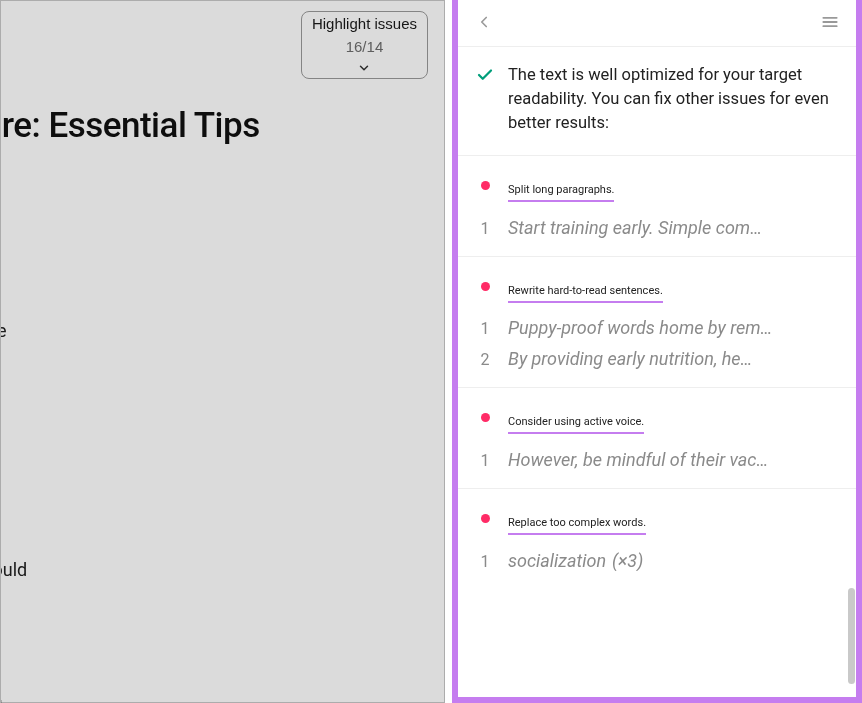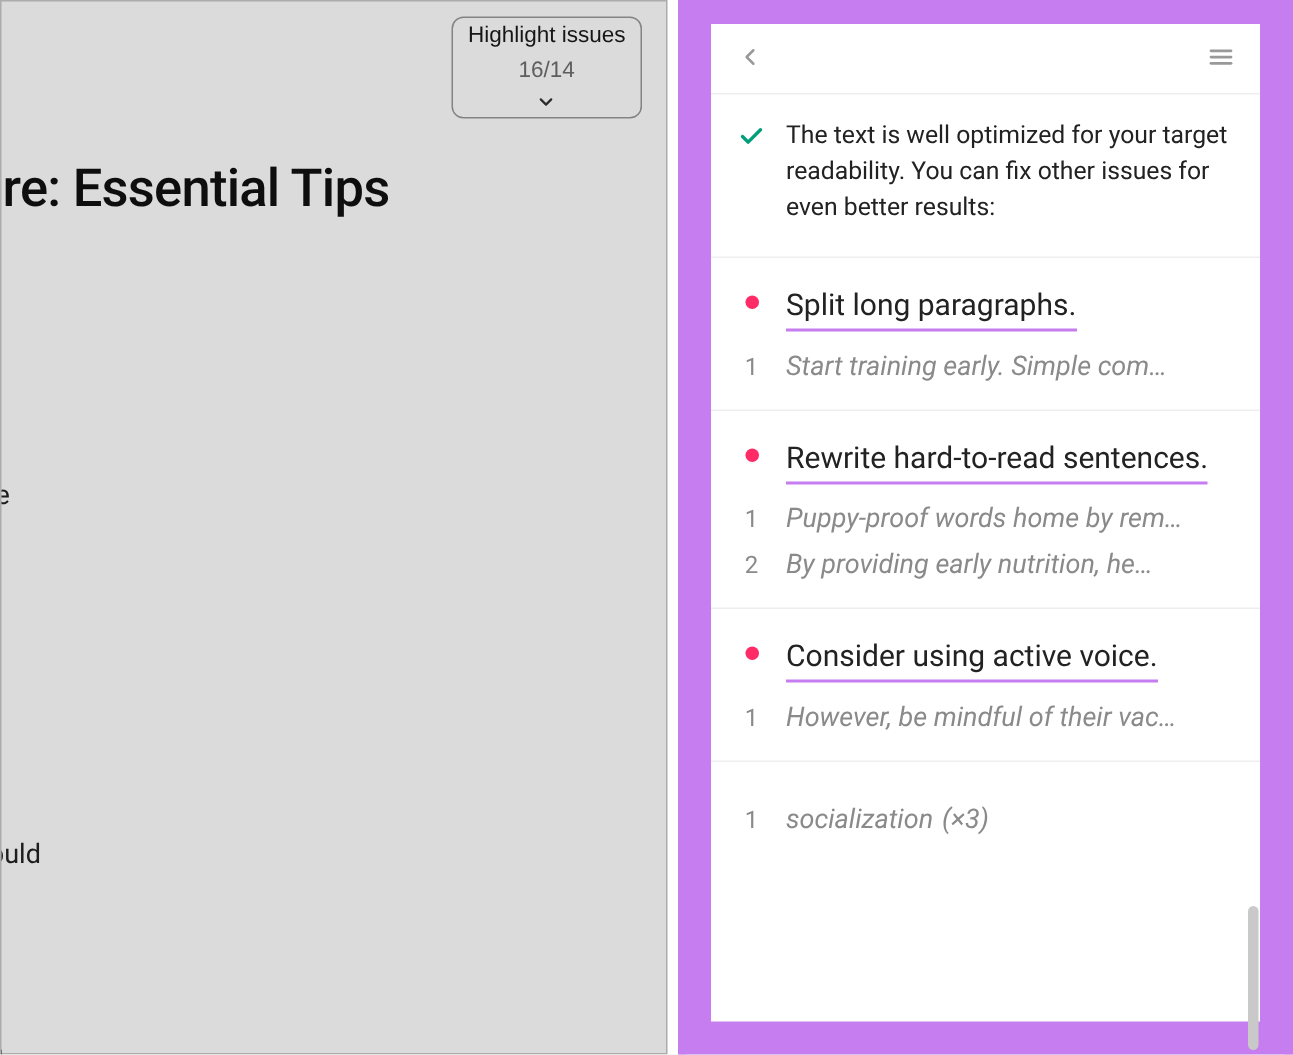--- a/index.html
+++ b/index.html
@@ -18,36 +18,36 @@
   .chev svg { display: block; }
 
   .doc-body { padding: 0 16px 0 0; width: 445px; overflow: hidden; white-space: nowrap; }
   .doc-title { font-size: 35px; font-weight: 500; letter-spacing: -0.5px; color: #111; margin: 20px 0 0 -40px; height: 80px; line-height: 1.1; }
   .doc-para { font-size: 18px; color: #222; line-height: 1.55; margin-left: -320px; }
   .p1 { margin-top: 130px; }
   .p2 { margin-top: 100px; }
   .p3 { margin-top: 110px; }
 
   
-  .panel-wrap { position: absolute; left: 452px; top: 0; width: 410px; height: 703px; border-left: 6px solid #c57def; border-right: 6px solid #c57def; border-bottom: 6px solid #c57def; background: #c57def; padding: 16px; }
+  .panel-wrap { position: absolute; left: 452px; top: 0; width: 410px; height: 703px; border-left: 6px solid #c57def; border-right: 6px solid #c57def; border-bottom: 6px solid #c57def; background: #c57def; padding: 0; }
   .panel { width: 100%; height: 100%; background: #fff; display: flex; flex-direction: column; position: relative; }
   .panel-head { display: flex; align-items: center; justify-content: space-between; padding: 10px 14px 12px 14px; border-bottom: 1px solid #eeeeee; }
   .icon-btn { width: 24px; height: 24px; display: flex; align-items: center; justify-content: center; color: #888; cursor: pointer; }
 
   .panel-body { flex: 1; overflow-y: auto; }
 
   .status-block { display: flex; gap: 14px; padding: 16px 18px 20px 18px; border-bottom: 1px solid #eeeeee; }
   .status-mark { flex: 0 0 18px; display: flex; justify-content: center; padding-top: 3px; }
   .status-text { font-size: 16.5px; color: #222; line-height: 1.45; }
 
   .issue-block { padding: 18px 18px 18px 18px; border-bottom: 1px solid #eeeeee; }
   .issue-head { display: flex; align-items: flex-start; gap: 14px; margin-bottom: 14px; }
   .dot-col { flex: 0 0 18px; display: flex; justify-content: center; padding-top: 7px; }
   .red-dot { width: 9px; height: 9px; border-radius: 50%; background: #ff2b66; }
-  .issue-title { font-size: 20px; color: #222; line-height: 1.35; padding-bottom: 4px; border-bottom: 2.5px solid #c57def; display: inline; }
+  .issue-title { font-size: 11px; color: #222; line-height: 1.35; padding-bottom: 4px; border-bottom: 2.5px solid #c57def; display: inline; }
   .issue-title-wrap { line-height: 1.8; }
 
   .issue-item { display: flex; align-items: baseline; gap: 14px; margin-top: 10px; }
   .issue-num { flex: 0 0 18px; text-align: center; font-size: 16px; color: #8a8a8a; }
   .issue-sample { flex: 1; font-size: 18px; color: #8a8a8a; font-style: italic; white-space: nowrap; overflow: hidden; text-overflow: ellipsis; }
   .mult { font-style: italic; color: #8a8a8a; margin-left: 6px; }
 
   
   .scrolltrack { position: absolute; right: 0; top: 0; width: 10px; height: 100%; }
   .scrollthumb { position: absolute; right: 1px; top: 588px; width: 7px; height: 96px; background: #c9c9c9; border-radius: 4px; }
@@ -156,20 +156,26 @@
               </div>
           <div class="issue-title-wrap"><span class="issue-title">Consider using active voice.</span></div>
         </div>
         <div class="issue-item">
           <div class="issue-num">1</div>
           <div class="issue-sample">However, be mindful of their vac…</div>
         </div>
       </div>
 
       <div class="issue-block" style="border-bottom:none;">
+        <div class="issue-head">
+          <div class="dot-col">
+                <div class="red-dot"></div>
+              </div>
+          <div class="issue-title-wrap"><span class="issue-title">Replace too complex words.</span></div>
+        </div>
         <div class="issue-item">
           <div class="issue-num">1</div>
           <div class="issue-sample">
             <span>socialization</span><span class="mult">(×3)</span>
           </div>
         </div>
       </div>
 
     </div>
 

